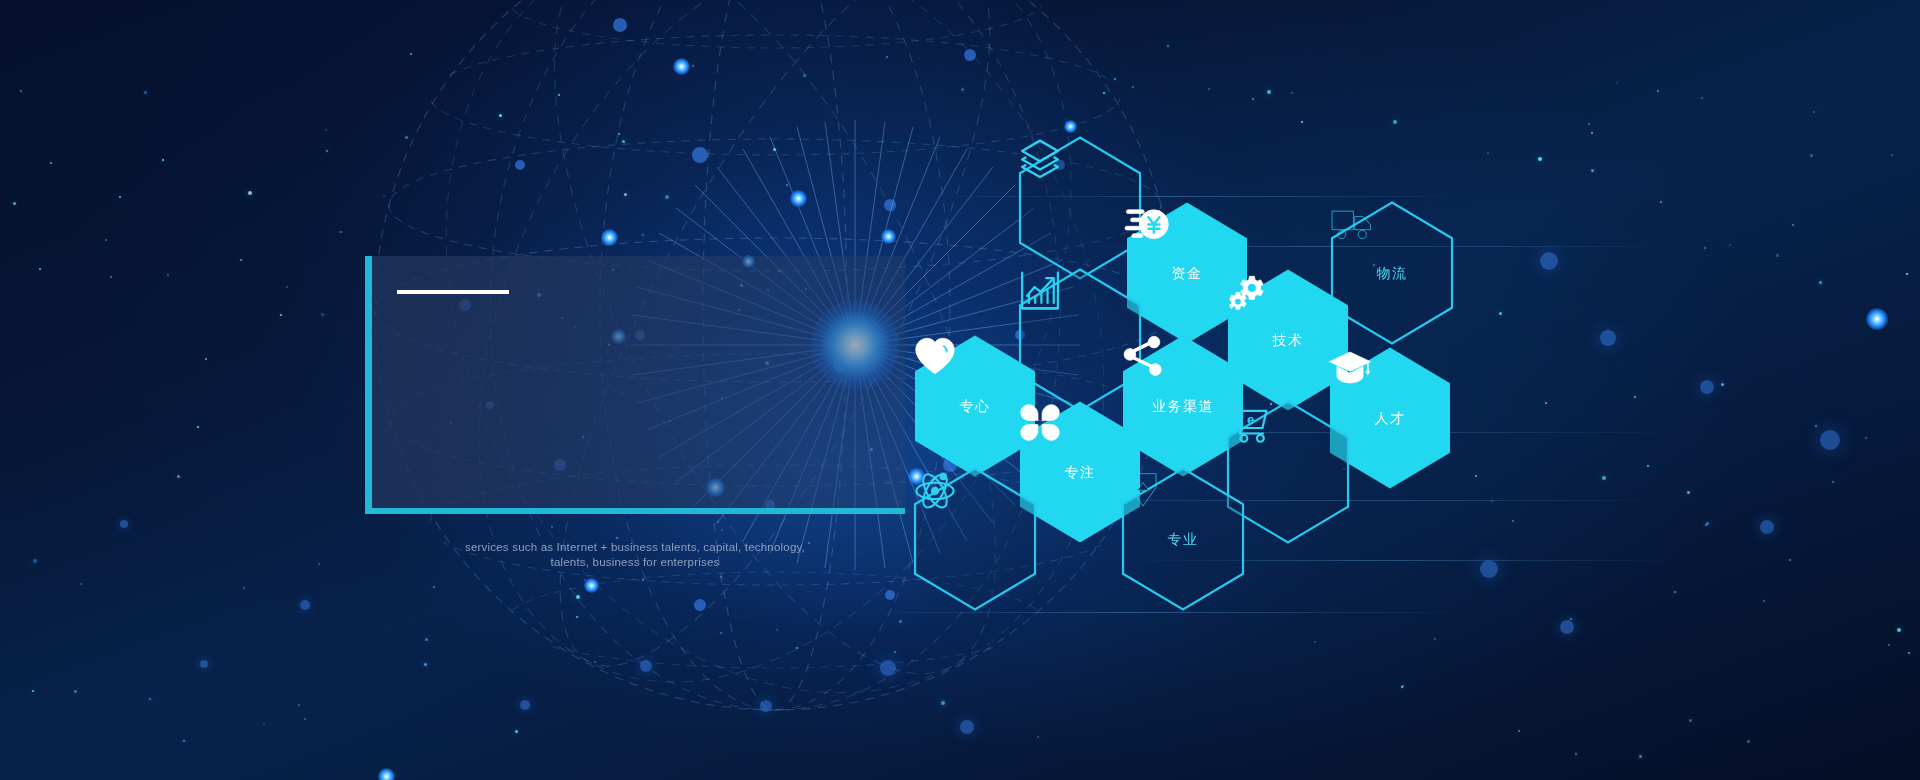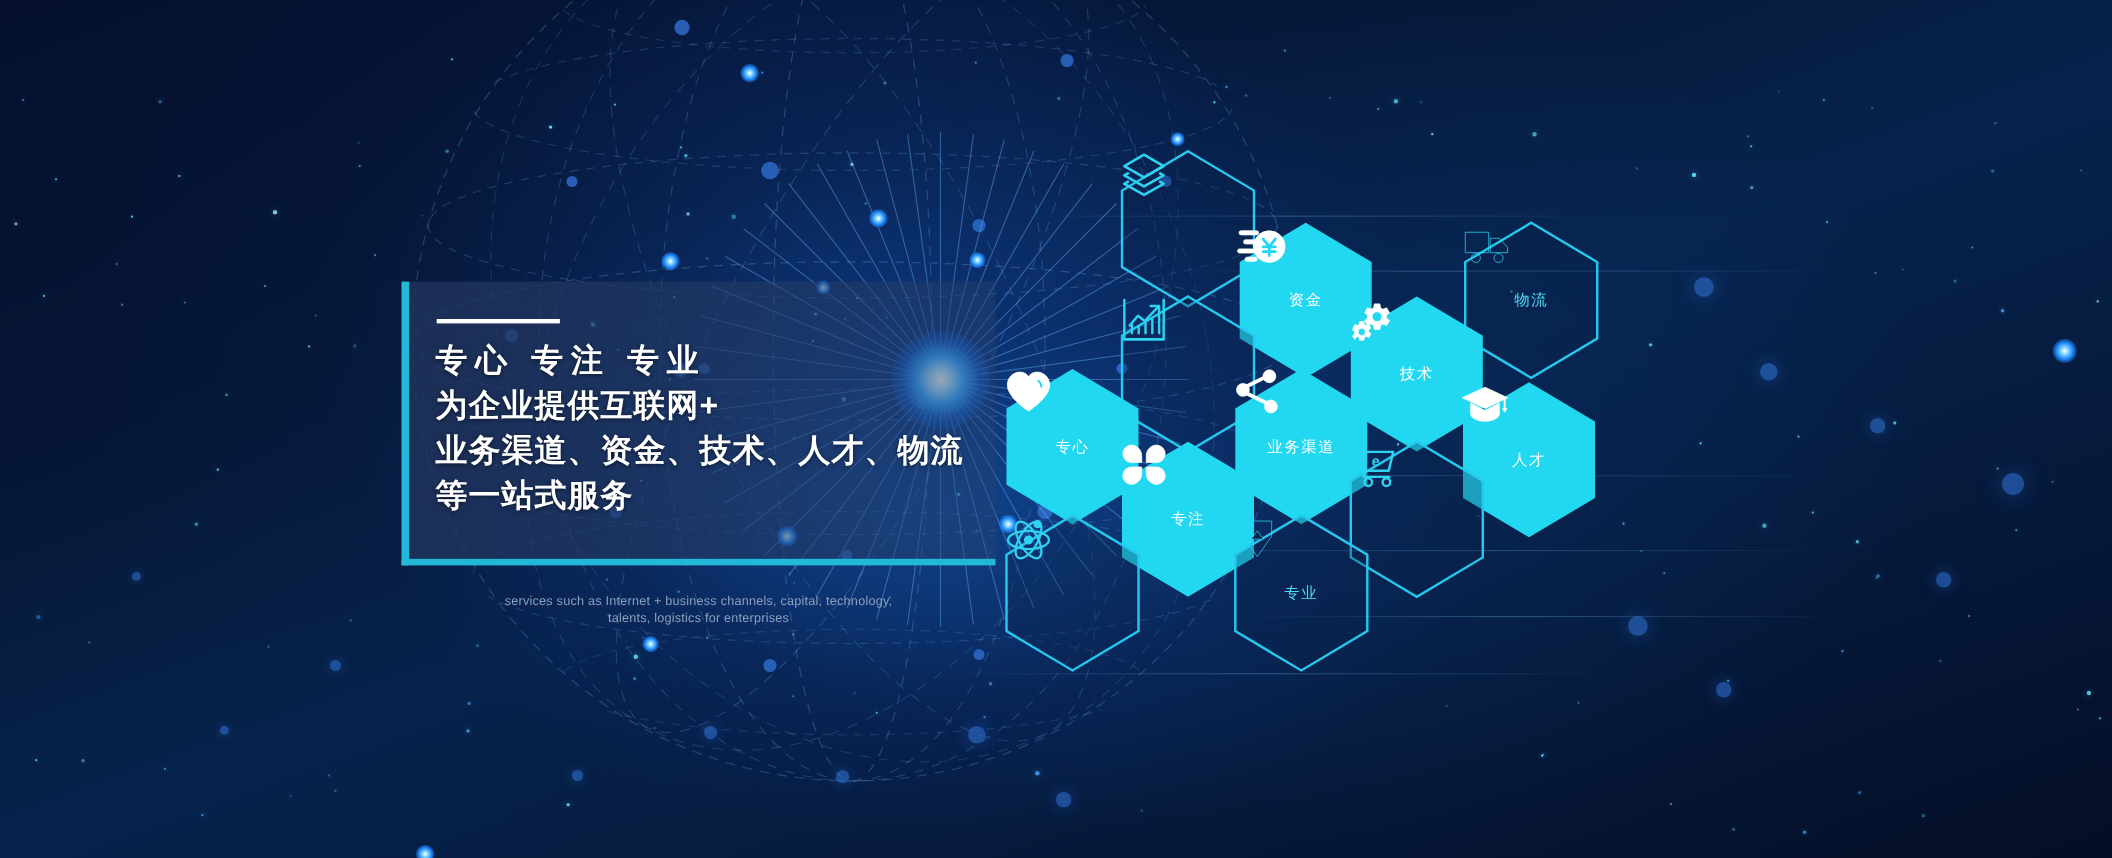--- a/index.html
+++ b/index.html
@@ -380,31 +380,25 @@
       <div class="dot" style="left: 1760px; top: 520px; width: 14px; height: 14px; background: rgba(47, 110, 205, 0.62); box-shadow: rgba(40, 110, 220, 0.45) 0px 0px 14px;"></div>
       <div class="dot" style="left: 880px; top: 660px; width: 16px; height: 16px; background: rgba(47, 110, 205, 0.62); box-shadow: rgba(40, 110, 220, 0.45) 0px 0px 16px;"></div>
       <div class="dot" style="left: 760px; top: 700px; width: 12px; height: 12px; background: rgba(47, 110, 205, 0.62); box-shadow: rgba(40, 110, 220, 0.45) 0px 0px 12px;"></div>
       <div class="dot" style="left: 960px; top: 720px; width: 14px; height: 14px; background: rgba(47, 110, 205, 0.62); box-shadow: rgba(40, 110, 220, 0.45) 0px 0px 14px;"></div>
       <div class="dot" style="left: 640px; top: 660px; width: 12px; height: 12px; background: rgba(47, 110, 205, 0.62); box-shadow: rgba(40, 110, 220, 0.45) 0px 0px 12px;"></div>
       <div class="dot" style="left: 520px; top: 700px; width: 10px; height: 10px; background: rgba(47, 110, 205, 0.62); box-shadow: rgba(40, 110, 220, 0.45) 0px 0px 10px;"></div>
     </div>
 
   <div id="panel">
     <div class="rule"></div>
-    <div class="lines">
-      <div class="line sp">专心  专注  专业</div>
-      <div class="line">为企业提供互联网+</div>
-      <div class="line">业务渠道、资金、技术、人才、物流</div>
-      <div class="line">等一站式服务</div>
-    </div>
   </div>
 
   <div id="subtitle">
-    <div>services such as Internet + business channels, capital, technology,</div>
-    <div>talents, logistics for enterprises</div>
+    <div>services such as Internet + business talents, capital, technology,</div>
+    <div>talents, business for enterprises</div>
   </div>
 
   <div id="hexgrid">
       <div class="hex outline noLabel" style="left: 1080px; top: 208px;">
         <svg viewBox="0 0 124 143">
           <polygon points="62,1 122,36.75 122,106.25 62,142 2,106.25 2,36.75" class="poly-out"></polygon>
         </svg>
         <div class="inner">
           <svg viewBox="0 0 64 64" class="ic" fill="none" stroke-width="3.4" stroke-linejoin="round" style="color: rgb(47, 211, 242);">
     <path d="M32 6 58 21 32 36 6 21 Z"></path>

